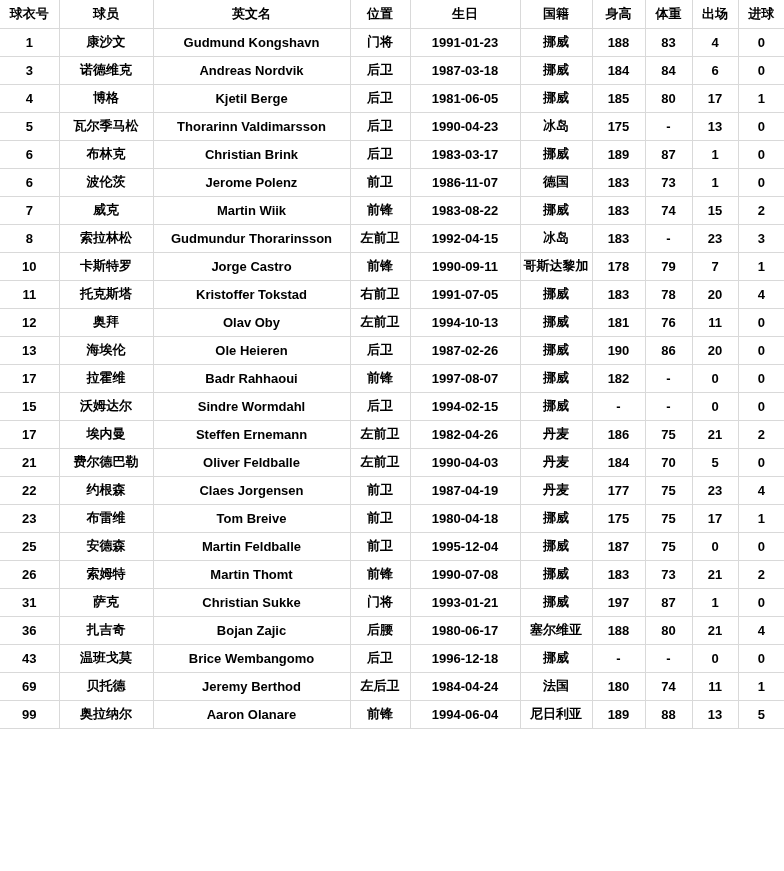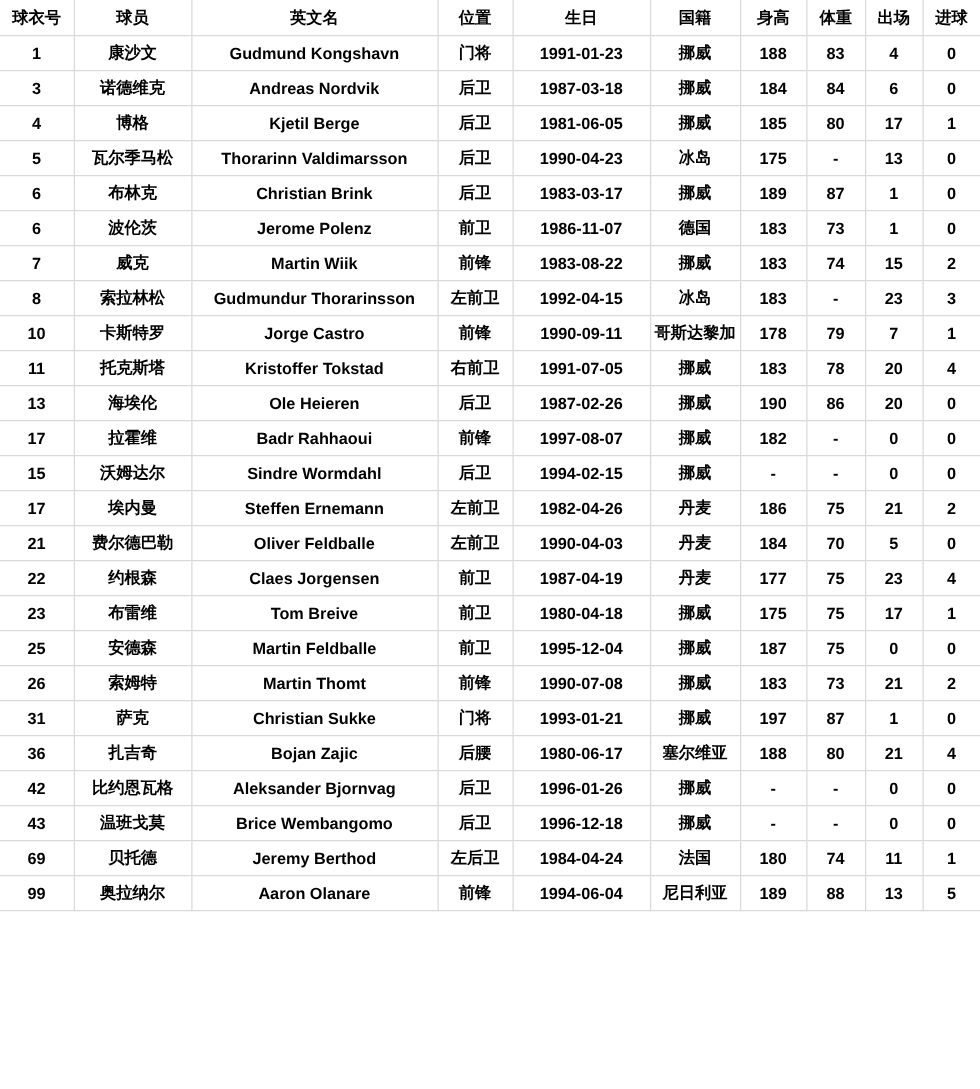--- a/index.html
+++ b/index.html
@@ -186,20 +186,32 @@
         <td>Kristoffer Tokstad</td>
         <td>右前卫</td>
         <td>1991-07-05</td>
         <td>挪威</td>
         <td>183</td>
         <td>78</td>
         <td>20</td>
         <td>4</td>
       </tr>
       <tr>
+        <td>12</td>
+        <td>奥拜</td>
+        <td>Olav Oby</td>
+        <td>左前卫</td>
+        <td>1994-10-13</td>
+        <td>挪威</td>
+        <td>181</td>
+        <td>76</td>
+        <td>11</td>
+        <td>0</td>
+      </tr>
+      <tr>
         <td>13</td>
         <td>海埃伦</td>
         <td>Ole Heieren</td>
         <td>后卫</td>
         <td>1987-02-26</td>
         <td>挪威</td>
         <td>190</td>
         <td>86</td>
         <td>20</td>
         <td>0</td>
@@ -318,32 +330,20 @@
         <td>Bojan Zajic</td>
         <td>后腰</td>
         <td>1980-06-17</td>
         <td>塞尔维亚</td>
         <td>188</td>
         <td>80</td>
         <td>21</td>
         <td>4</td>
       </tr>
       <tr>
-        <td>42</td>
-        <td>比约恩瓦格</td>
-        <td>Aleksander Bjornvag</td>
-        <td>后卫</td>
-        <td>1996-01-26</td>
-        <td>挪威</td>
-        <td>-</td>
-        <td>-</td>
-        <td>0</td>
-        <td>0</td>
-      </tr>
-      <tr>
         <td>43</td>
         <td>温班戈莫</td>
         <td>Brice Wembangomo</td>
         <td>后卫</td>
         <td>1996-12-18</td>
         <td>挪威</td>
         <td>-</td>
         <td>-</td>
         <td>0</td>
         <td>0</td>

